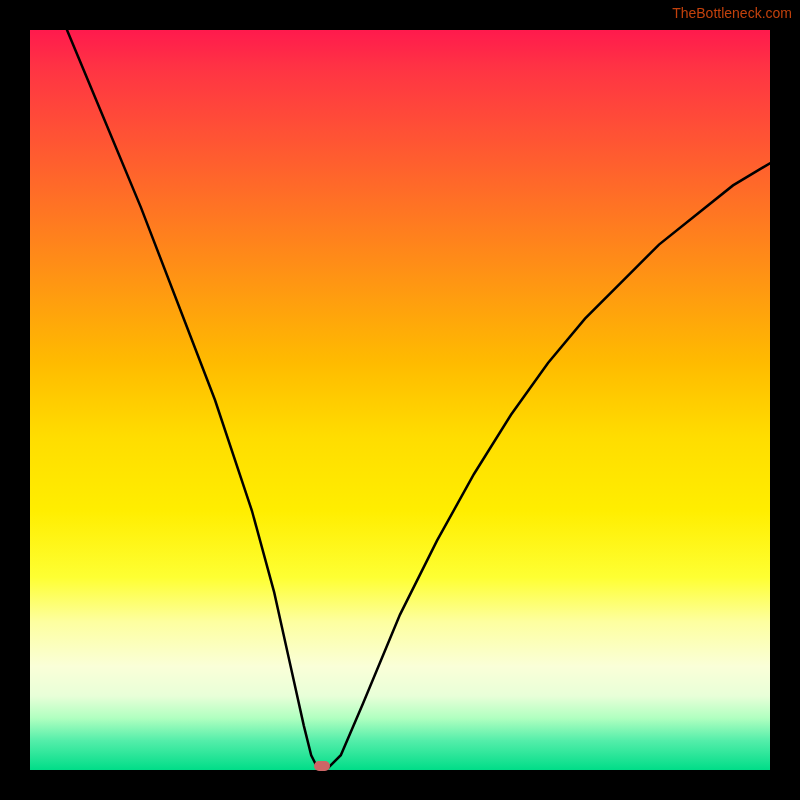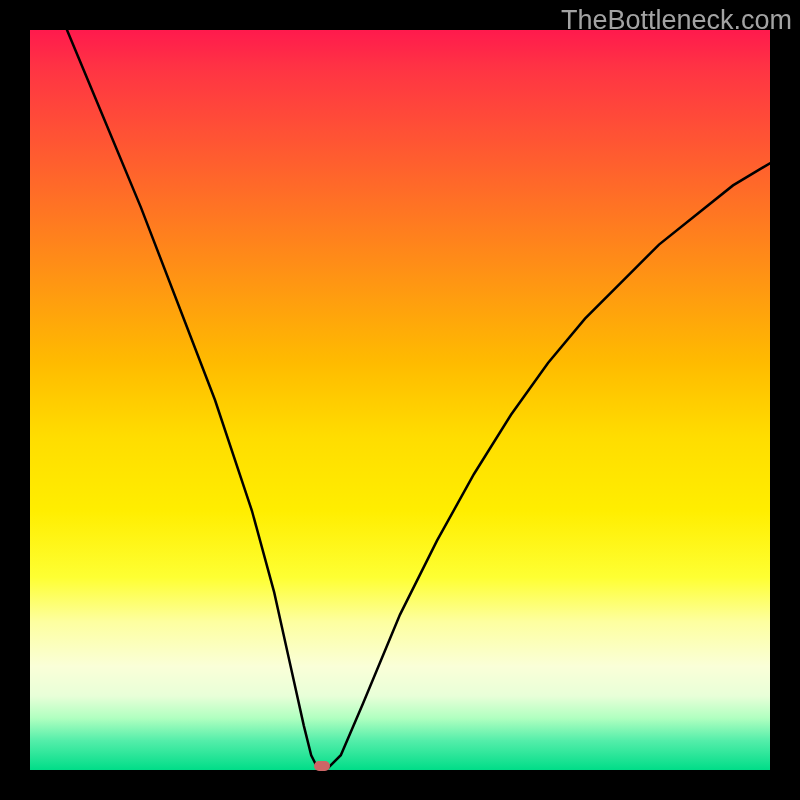--- a/index.html
+++ b/index.html
@@ -38,22 +38,22 @@
       #e8ffd8 90%,
       #b0ffc0 93%,
       #55eeaa 96%,
       #00dd88 100%
     );
   }
   .watermark {
     position: absolute;
     top: 5px;
     right: 8px;
-    color: #a3a3a3;
-    font-size: 27px;
+    color: #c2410c;
+    font-size: 14px;
     font-weight: normal;
     z-index: 10;
   }
   svg.curve {
     position: absolute;
     left: 0;
     top: 0;
     width: 740px;
     height: 740px;
     pointer-events: none;

